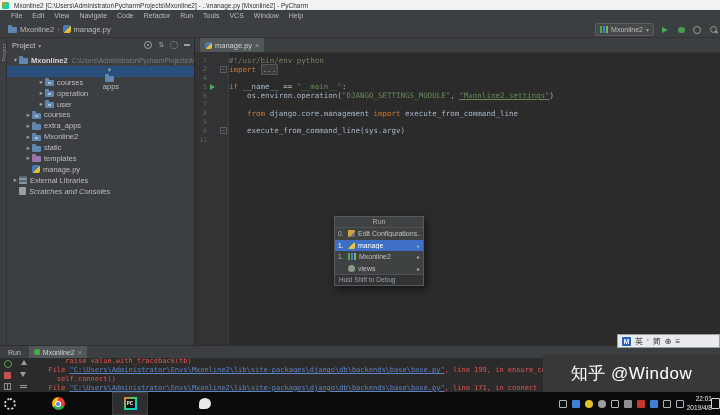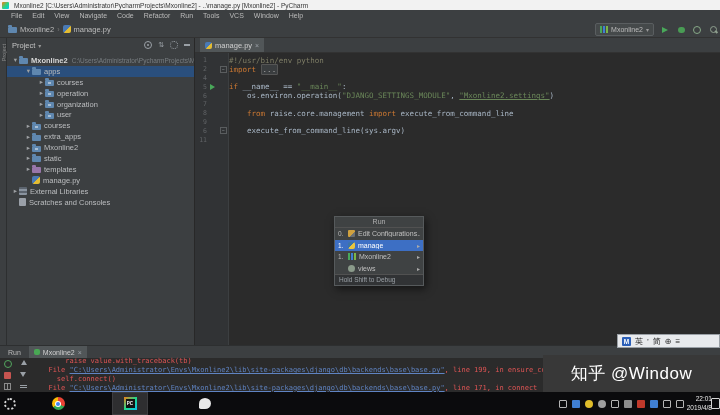--- a/index.html
+++ b/index.html
@@ -50,21 +50,21 @@
   #project-title{font-size:7.5px;color:#c5c5c5;}
   #project-header .chev{margin-left:3px;}
   #project-actions{margin-left:auto;display:flex;align-items:center;gap:6px;}
   .locate-icon{width:6px;height:6px;border:1px solid #9aa0a6;border-radius:50%;position:relative;}
   .locate-icon::after{content:"";position:absolute;left:1.5px;top:1.5px;width:2px;height:2px;border-radius:50%;background:#9aa0a6;}
   .collapse-all-icon{font-size:7px;color:#9aa0a6;line-height:6px;}
   .gear-dotted{width:6px;height:6px;border-radius:50%;border:1.5px dotted #9aa0a6;}
   .hide-icon{width:6px;height:1.5px;background:#9aa0a6;}
   #tree{margin-top:3px;}
   .tree-row{height:10.9px;display:flex;align-items:center;white-space:nowrap;}
-  .tree-row.selected{background:#2a4f7d;}
+  .tree-row.selected{background:#2a4f7d;flex-direction:column;}
   .tree-arrow{width:7px;font-size:6.5px;color:#9da0a3;text-align:center;flex:none;}
   .tree-label{font-size:7.5px;color:#bcbec0;margin-left:3px;}
   .tree-label.bold{color:#d8d8d8;font-weight:bold;}
   .tree-extra{font-size:6.5px;color:#787d80;margin-left:4px;}
 
   .i-folder{width:9px;height:6px;border-radius:1px;position:relative;margin-top:2px;flex:none;}
   .i-folder::before{content:"";position:absolute;top:-2px;left:0;width:4px;height:2px;border-radius:1px 1px 0 0;background:inherit;}
   .c-blue{background:#5f87af;}
   .c-purple{background:#9876aa;}
   .pkg::after{content:"";position:absolute;left:3px;top:2px;width:3px;height:2px;background:rgba(255,255,255,0.45);}
@@ -264,25 +264,20 @@
           <span class="tree-label">courses</span>
         </div>
         <div class="tree-row" style="padding-left: 31px;">
           <span class="tree-arrow">▸</span>
           <span class="i-folder c-blue pkg"></span>
           <span class="tree-label">operation</span>
         </div>
         <div class="tree-row" style="padding-left: 31px;">
           <span class="tree-arrow">▸</span>
           <span class="i-folder c-blue pkg"></span>
-          <span class="tree-label">organization</span>
-        </div>
-        <div class="tree-row" style="padding-left: 31px;">
-          <span class="tree-arrow">▸</span>
-          <span class="i-folder c-blue pkg"></span>
           <span class="tree-label">user</span>
         </div>
         <div class="tree-row" style="padding-left: 18px;">
           <span class="tree-arrow">▸</span>
           <span class="i-folder c-blue pkg"></span>
           <span class="tree-label">courses</span>
         </div>
         <div class="tree-row" style="padding-left: 18px;">
           <span class="tree-arrow">▸</span>
           <span class="i-folder c-blue"></span>
@@ -306,21 +301,21 @@
         <div class="tree-row" style="padding-left: 18px;">
           <span class="tree-arrow"></span>
           <span class="i-pyfile"></span>
           <span class="tree-label">manage.py</span>
         </div>
         <div class="tree-row" style="padding-left: 5px;">
           <span class="tree-arrow">▸</span>
           <span class="i-lib"></span>
           <span class="tree-label">External Libraries</span>
         </div>
-        <div class="tree-row" style="padding-left: 5px;">
+        <div class="tree-row" style="padding-left: 5px; font-style: italic;">
           <span class="tree-arrow"></span>
           <span class="i-scratch"></span>
           <span class="tree-label">Scratches and Consoles</span>
         </div>
       </div>
   </div>
 
   <div id="editor">
     <div id="editor-tabbar">
       <div class="ed-tab">
@@ -361,21 +356,21 @@
           <span class="code-text"><span class="seg-plain">    os.environ.operation(</span><span class="seg-str">"DJANGO_SETTINGS_MODULE"</span><span class="seg-plain">, </span><span class="seg-str-underline">"Mxonline2.settings"</span><span class="seg-plain">)</span></span>
         </div>
         <div class="code-row">
           <span class="ln">7</span>
           <span class="gut"></span>
           <span class="code-text"></span>
         </div>
         <div class="code-row">
           <span class="ln">8</span>
           <span class="gut"></span>
-          <span class="code-text"><span class="seg-plain">    </span><span class="seg-kw">from </span><span class="seg-plain">raise.core.management </span><span class="seg-kw">import </span><span class="seg-plain">execute_from_command_line</span></span>
+          <span class="code-text"><span class="seg-plain">    </span><span class="seg-kw">from </span><span class="seg-plain">django.core.management </span><span class="seg-kw">import </span><span class="seg-plain">execute_from_command_line</span></span>
         </div>
         <div class="code-row">
           <span class="ln">9</span>
           <span class="gut"></span>
           <span class="code-text"></span>
         </div>
         <div class="code-row">
           <span class="ln">6</span>
           <span class="gut">
             <span class="fold-badge">−</span>

